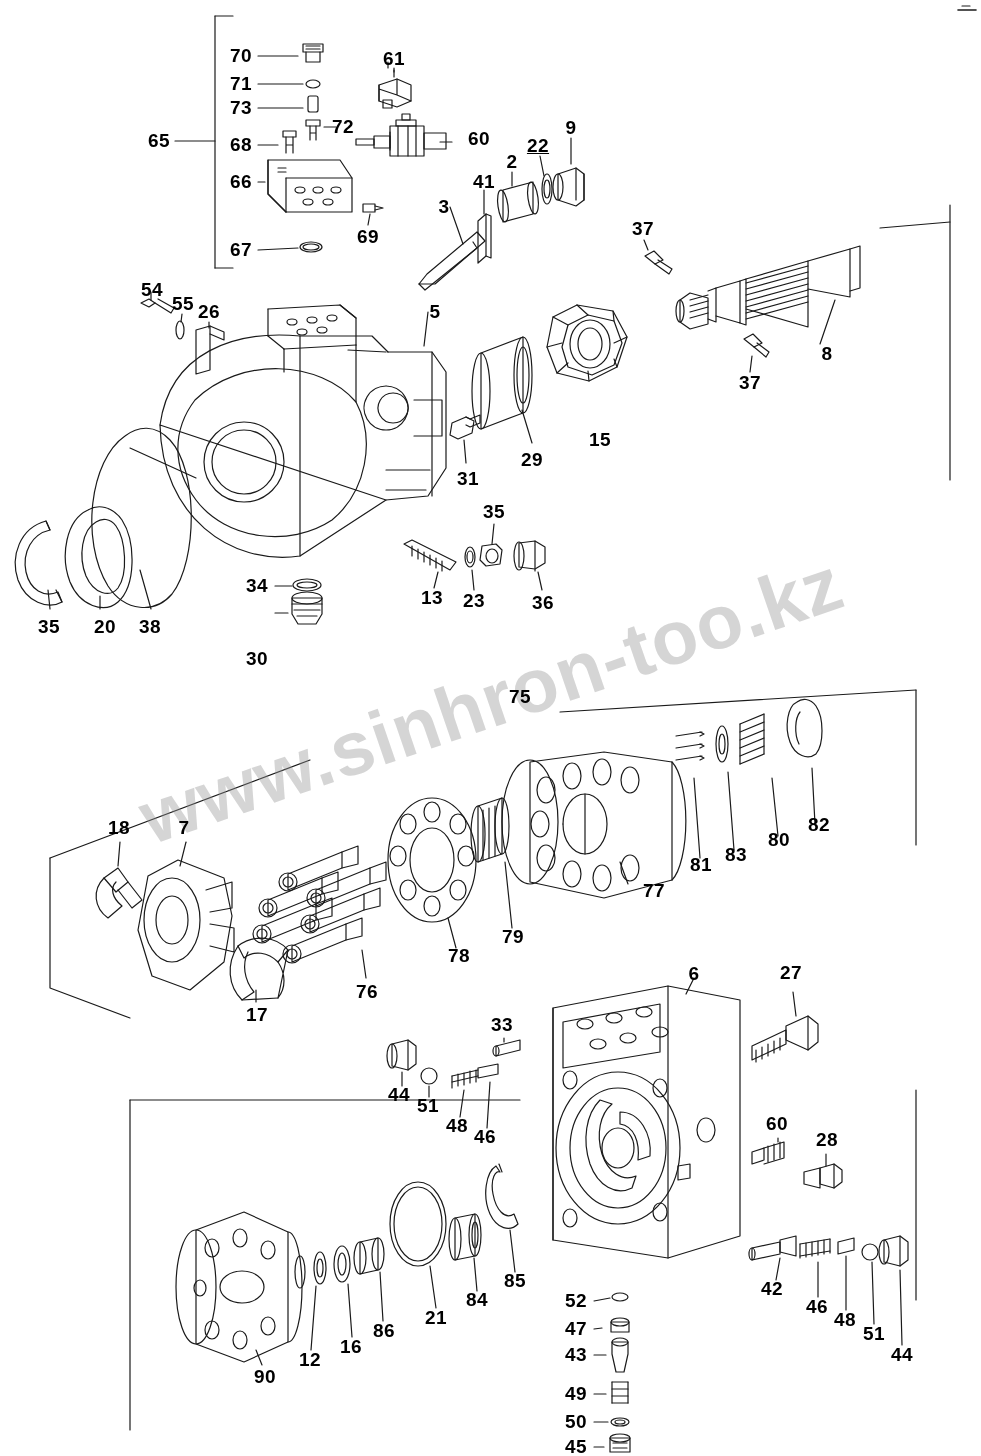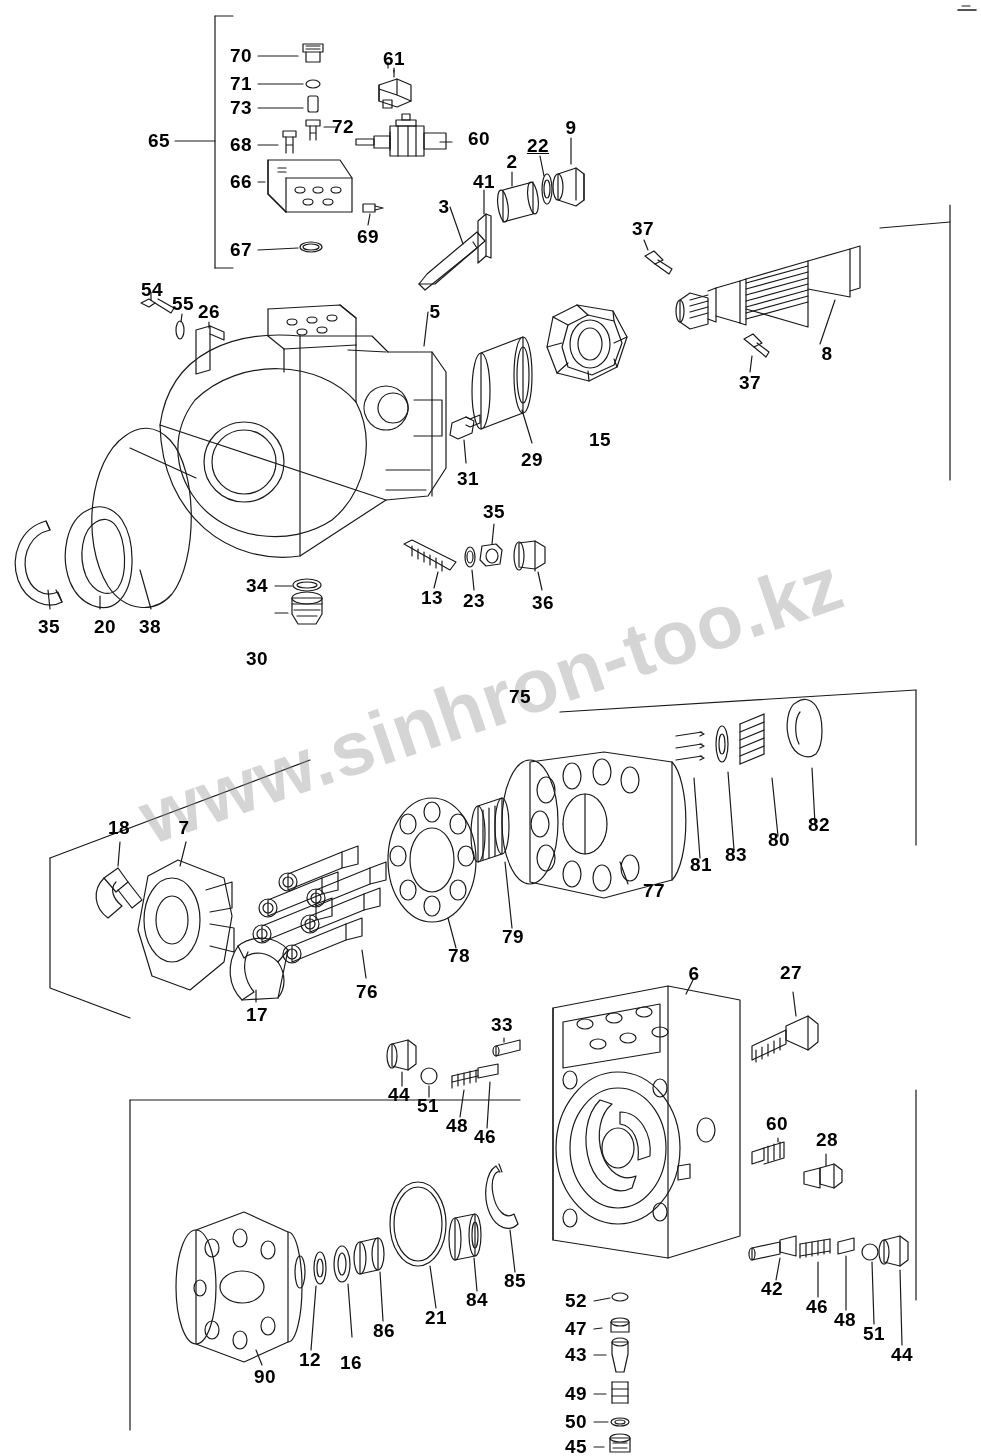--- a/index.html
+++ b/index.html
@@ -715,19 +715,19 @@
   <div class="callout" style="left:576px;  top:1394px;">49</div>
   <div class="callout" style="left:576px;  top:1422px;">50</div>
   <div class="callout" style="left:576px;  top:1447px;">45</div>
   <div class="callout" style="left:772px;  top:1289px;">42</div>
   <div class="callout" style="left:817px;  top:1307px;">46</div>
   <div class="callout" style="left:845px;  top:1320px;">48</div>
   <div class="callout" style="left:874px;  top:1334px;">51</div>
   <div class="callout" style="left:902px;  top:1355px;">44</div>
   <div class="callout" style="left:265px;  top:1377px;">90</div>
   <div class="callout" style="left:310px;  top:1360px;">12</div>
-  <div class="callout" style="left:351px;  top:1347px;margin-top:16px;">16</div>
+  <div class="callout" style="left:351px;  top:1347px;">16</div>
   <div class="callout" style="left:384px;  top:1331px;">86</div>
   <div class="callout" style="left:436px;  top:1318px;">21</div>
   <div class="callout" style="left:477px;  top:1300px;">84</div>
   <div class="callout" style="left:515px;  top:1281px;">85</div>
 
 </div>
 
 </body></html>

